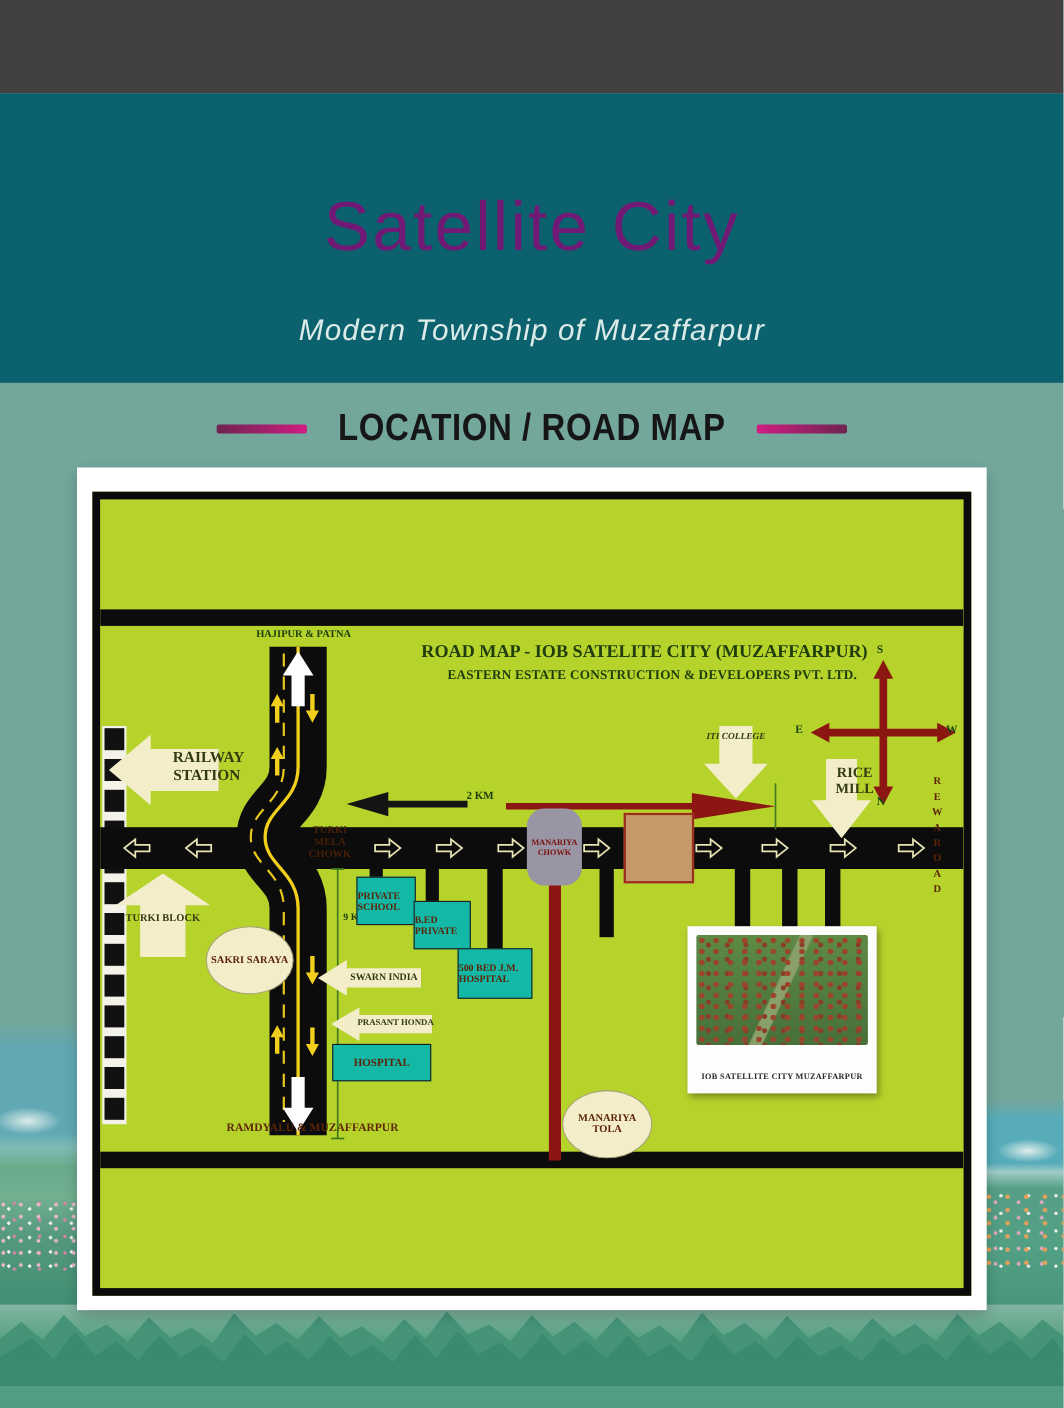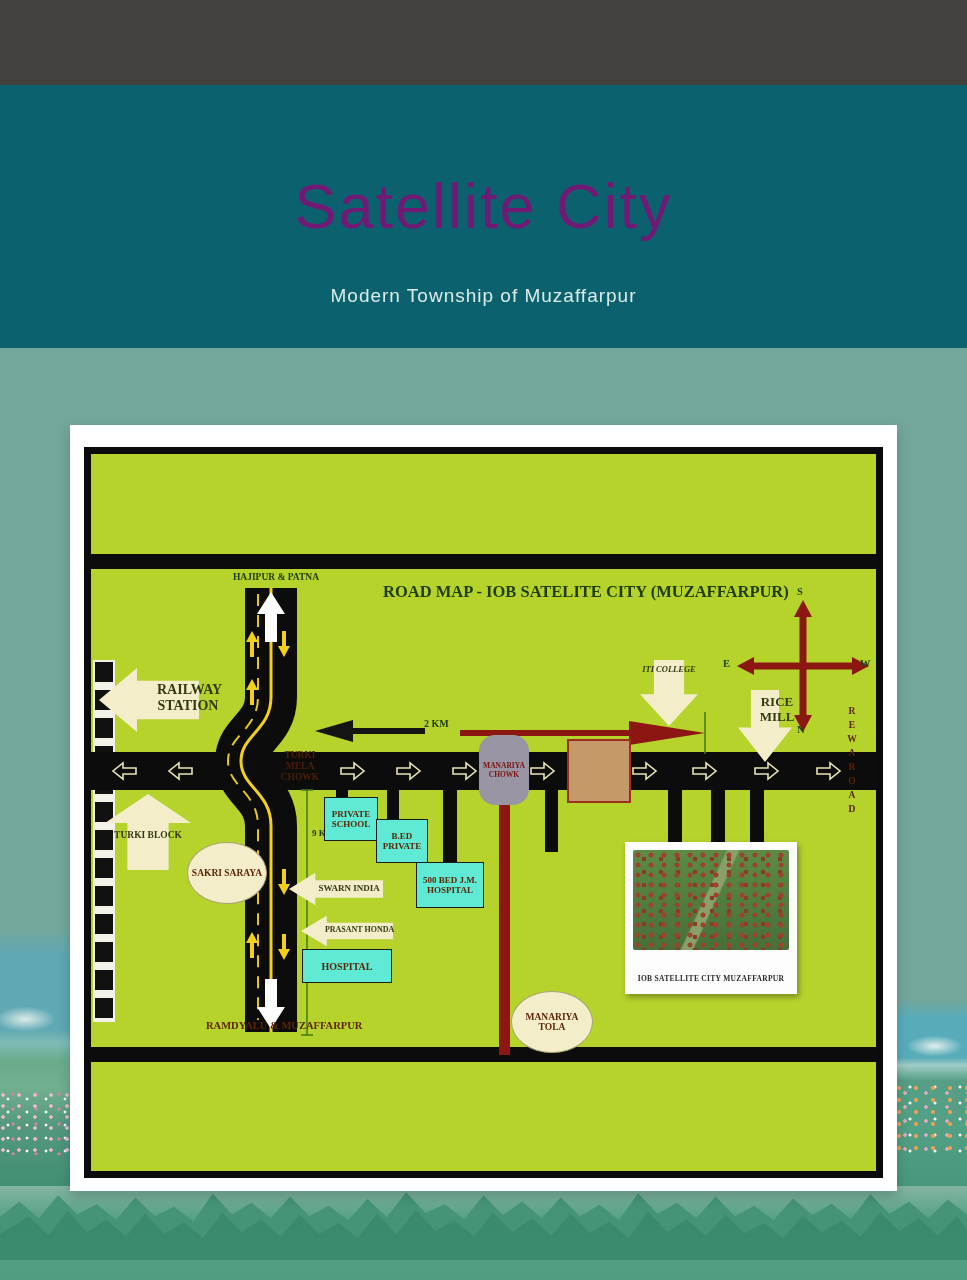--- a/index.html
+++ b/index.html
@@ -5,21 +5,21 @@
   html,body{margin:0;padding:0;}
   .page{position:relative;width:967px;height:1280px;overflow:hidden;
         background:#73a79c;font-family:"Liberation Sans",sans-serif;}
 
   
   .topbar{position:absolute;left:0;top:0;width:967px;height:85px;background:#434040;}
   .teal-band{position:absolute;left:0;top:85px;width:967px;height:263px;background:#0b626e;}
   .main-title{position:absolute;left:0;top:170px;width:967px;text-align:center;
       font-size:63px;font-weight:300;letter-spacing:2px;color:#701a75;}
   .main-subtitle{position:absolute;left:0;top:285px;width:967px;text-align:center;
-      font-size:19px;font-weight:400;letter-spacing:1px;color:#dcebe8;}
+      font-size:27px;font-weight:400;letter-spacing:1px;color:#dcebe8;font-style:italic;}
 
   
   .section-heading{position:absolute;left:0;top:364px;width:967px;height:52px;
       display:flex;align-items:center;justify-content:center;gap:28px;}
   .accent-line{width:82px;height:8px;border-radius:2px;}
   .accent-line.left{background:linear-gradient(90deg,#6e2450,#d01d82);}
   .accent-line.right{background:linear-gradient(90deg,#d01d82,#6e2450);}
   .heading-text{font-size:30px;font-weight:700;letter-spacing:.5px;color:#161616;
       transform:scaleY(1.15);}
 
@@ -67,22 +67,22 @@
   .lbl-hajipur{left:130px;top:118px;width:110px;font-size:9.5px;text-align:center;}
   .lbl-turkimela{left:184px;top:296px;width:50px;font-size:9.5px;text-align:center;line-height:1.15;color:#4a1f08;}
   .lbl-2km{left:333px;top:264px;font-size:10px;}
   .lbl-9km{left:221px;top:374px;font-size:9px;}
   .lbl-ramdyalu{left:115px;top:566px;font-size:10.5px;}
   .lbl-rewa{left:755px;top:252px;height:105px;font-size:9.5px;letter-spacing:4px;
       writing-mode:vertical-rl;text-orientation:upright;line-height:11px;}
   .compass-letter{font-size:10.5px;color:#1c4612;}
 
   
-  .sign{position:absolute;background:#5eead4;border:1.5px solid #1c1c1c;
-      display:flex;align-items:center;justify-content:center;text-align:center;
+  .sign{position:absolute;background:#14b8a6;border:1.5px solid #1c1c1c;
+      display:flex;align-items:center;justify-content:center;
       font-family:"Liberation Serif",serif;font-weight:700;color:#5c2508;}
   .ellipse{position:absolute;background:#f3eec9;border:1px solid #a8a377;border-radius:50%;
       display:flex;align-items:center;justify-content:center;text-align:center;
       font-family:"Liberation Serif",serif;font-weight:700;color:#5c2508;}
 
   
   .aw{position:absolute;}
   .aw .shape{position:absolute;inset:0;background:#f3eec9;
       filter:drop-shadow(0 0 1px #1a1a1a) drop-shadow(0 0 .5px #1a1a1a);}
   .aw .albl{position:absolute;font-family:"Liberation Serif",serif;font-weight:700;
@@ -115,20 +115,25 @@
 <body>
 
 <div class="page">
 
   <div class="topbar"></div>
 
   <div class="teal-band"></div>
   <div class="main-title">Satellite City</div>
   <div class="main-subtitle">Modern Township of Muzaffarpur</div>
 
+  <div class="section-heading">
+    <div class="accent-line left"></div>
+    <div class="heading-text">LOCATION / ROAD MAP</div>
+    <div class="accent-line right"></div>
+  </div>
 
   <div class="scene-left">
     <div class="flowers"></div>
   </div>
   <div class="scene-right">
     <div class="flowers"></div>
   </div>
   <div class="grass-band">
     <div class="tuft1"></div>
     <div class="tuft2"></div>
@@ -226,20 +231,21 @@
           <line x1="712" y1="160" x2="712" y2="264" stroke-width="7"></line>
           <line x1="660" y1="212" x2="764" y2="212" stroke-width="7"></line>
           <polygon points="712,146 703,163 721,163" stroke="none"></polygon>
           <polygon points="712,278 703,261 721,261" stroke="none"></polygon>
           <polygon points="646,212 663,203 663,221" stroke="none"></polygon>
           <polygon points="778,212 761,203 761,221" stroke="none"></polygon>
         </g>
       </svg>
 
       <div class="mt map-title">ROAD MAP - IOB  SATELITE CITY (MUZAFFARPUR)</div>
+      <div class="mt map-subtitle">EASTERN ESTATE CONSTRUCTION &amp; DEVELOPERS PVT. LTD.</div>
 
       <div class="mt lbl-hajipur nowrap">HAJIPUR &amp; PATNA</div>
       <div class="mt lbl-ramdyalu maroon nowrap">RAMDYALU &amp; MUZAFFARPUR</div>
 
       <div class="mt lbl-turkimela">TURKI MELA CHOWK</div>
       <div class="chowk">MANARIYA CHOWK</div>
 
       <div class="mt lbl-2km nowrap">2 KM</div>
       <div class="mt lbl-9km nowrap">9 KM</div>
 

